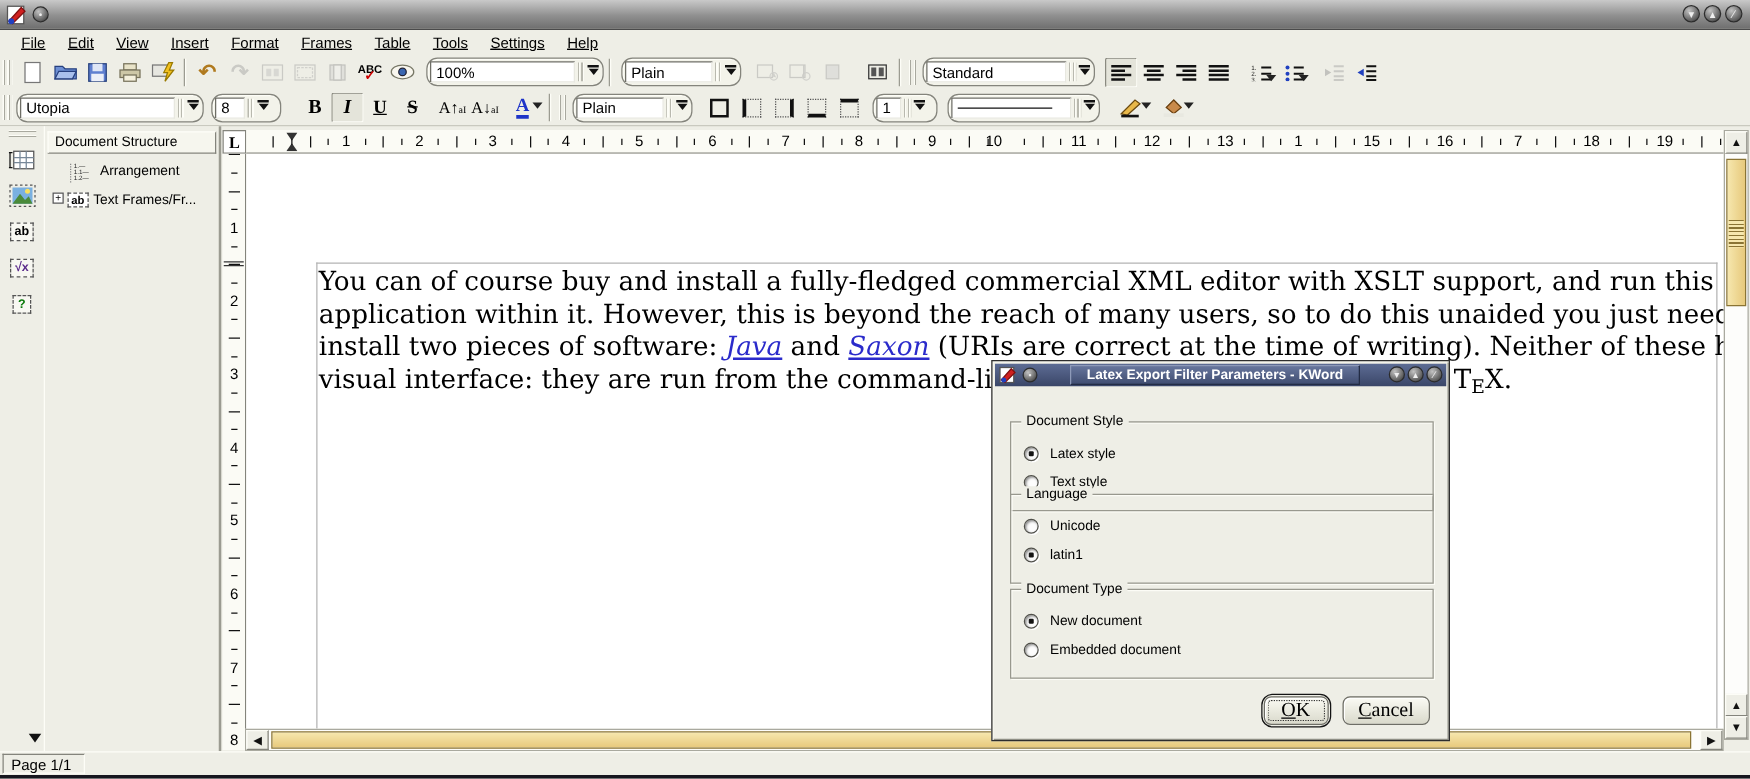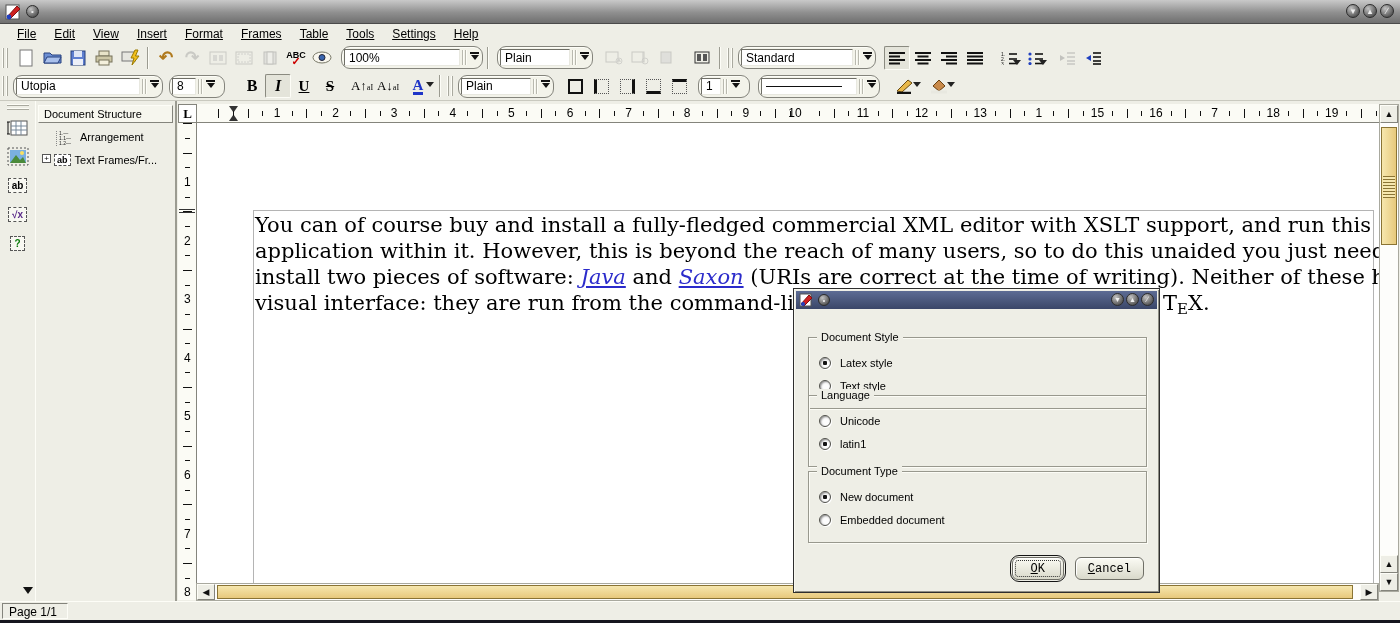--- a/index.html
+++ b/index.html
@@ -174,21 +174,21 @@
     border:1px solid #98988e; box-shadow:1px 1px 0 #fcfcf6, inset 1px 1px 0 #fcfcf6; }
   .gtitle { position:absolute; top:-7px; left:8px; background:#eeeee6; padding:0 4px; font-size:11px; }
   .radio-row { position:absolute; left:10px; height:16px; display:flex; align-items:center; }
   .radio-row.r0 { top:17px; } .radio-row.r1 { top:40px; }
   .radio { position:relative; width:12px; height:12px; border-radius:50%; background:#fdfdfd;
     border:1px solid #50504a; box-shadow:inset 1px 1px 2px rgba(0,0,0,.45), 1px 1px 0 #fff; margin-right:9px; }
   .radio.sel::after { content:""; position:absolute; left:3px; top:3px; width:4px; height:4px;
     background:#141414; border-radius:1px; }
   .rlabel { font-size:11px; }
   #dialog-buttons { position:absolute; right:15px; top:266px; display:flex; align-items:center; gap:9px; }
-  .dbtn { font-family:Liberation Mono, monospace; font-size:12px; height:23px; min-width:52px; padding:0 12px;
+  .dbtn { font-family:Liberation Serif, serif; font-size:16px; height:23px; min-width:52px; padding:0 12px;
     background:linear-gradient(180deg,#fbfbf4,#d9d9cb); border:1px solid #6e6e66; border-radius:6px;
     box-shadow:inset 1px 1px 0 #fff; }
   .defwrap { display:inline-block; border:1px solid #141414; border-radius:9px; padding:1px; }
   .dbtn.focus { outline:1px dotted #333; outline-offset:-4px; }
 
   svg { display:block; }
 </style>
 </head>
 <body>
 
@@ -737,20 +737,21 @@
 <div id="dialog">
   <div id="dlg-titlebar">
     <span class="app-icon" style="position:absolute">
       <svg width="14" height="14">
           <rect x="1" y="1" width="11" height="12" fill="#fff" stroke="#555"></rect>
           <path d="M2 11 L10 2 L13 5 L5 13 Z" fill="#d02020" stroke="#801010"></path>
           <circle cx="4" cy="11" r="2" fill="#2040c0"></circle>
         </svg>
     </span>
     <span class="wbtn small">•</span>
+    <div id="dlg-plate">Latex Export Filter Parameters - KWord</div>
     <div id="dlg-buttons-win">
       <span class="wbtn">▾</span>
       <span class="wbtn">▴</span>
       <span class="wbtn">∕</span>
     </div>
   </div>
   <div id="dialog-groups">
       <div class="group" style="top: 48px;">
         <span class="gtitle">Document Style</span>
         <div class="radio-row r0">

